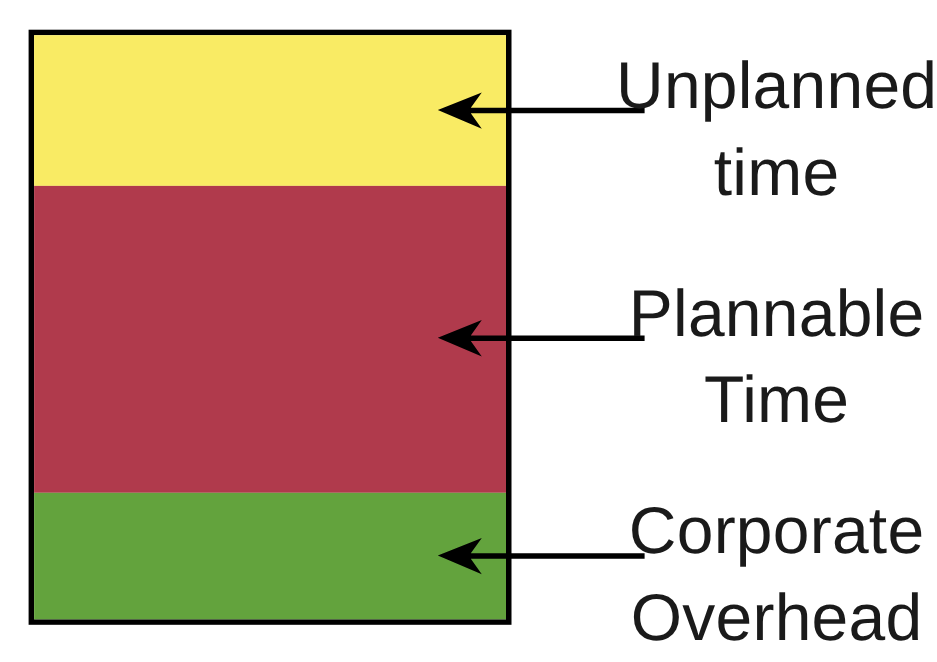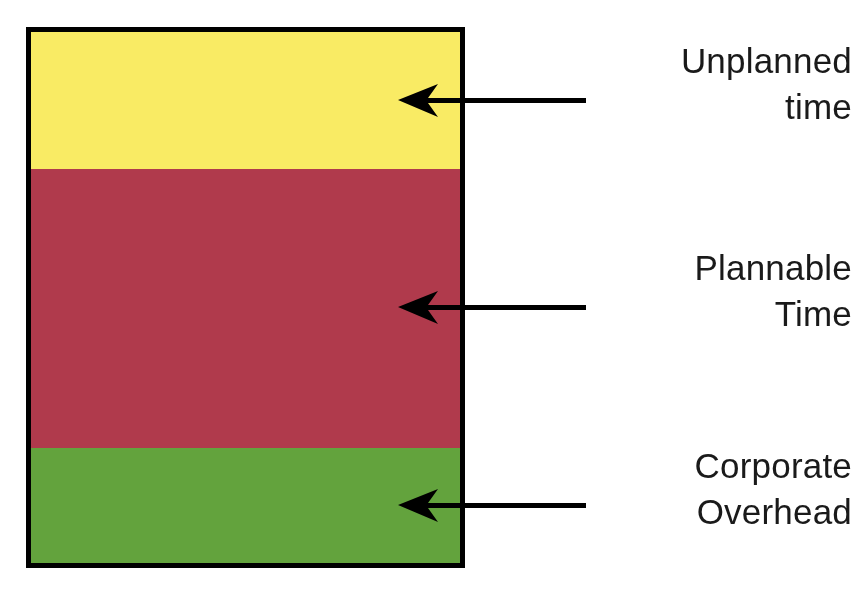--- a/index.html
+++ b/index.html
@@ -55,23 +55,23 @@
   }
   .arrow-1 { top: 80px; }
   .arrow-2 { top: 287px; }
   .arrow-3 { top: 485px; }
 
   
   .label {
     position: absolute;
     left: 560px;
     width: 292px;
-    text-align: right;
+    text-align: center;
     color: #1a1a1a;
-    font-size: 35px;
+    font-size: 60px;
     line-height: 1.32;
     font-weight: 400;
     letter-spacing: 0.2px;
     white-space: pre-line;
   }
   .label-1 { top: 38px; }
   .label-2 { top: 245px; }
   .label-3 { top: 443px; }
 </style>
 </head>

